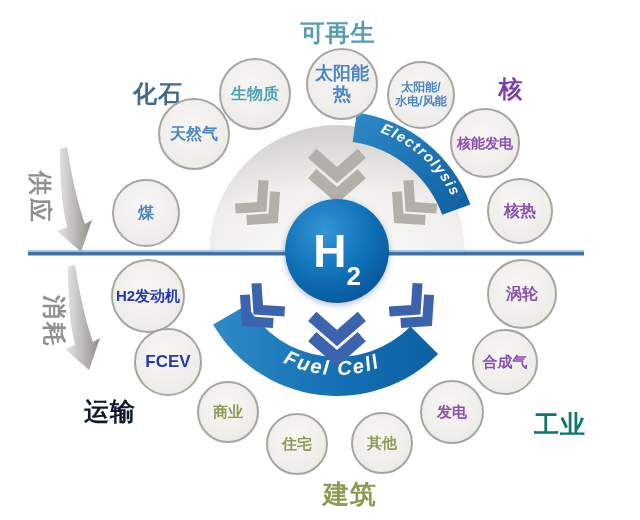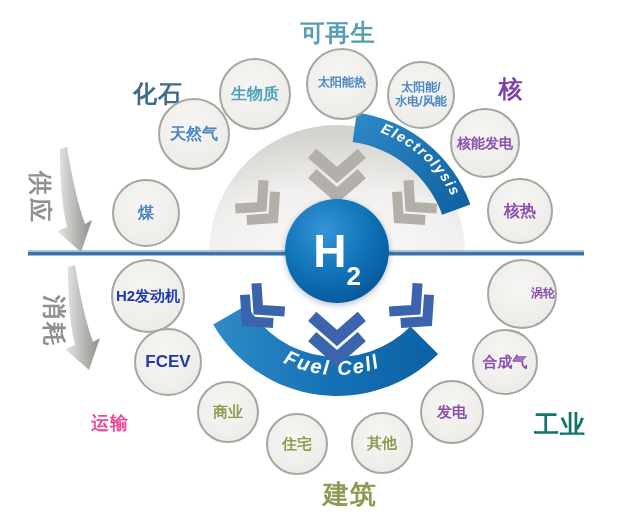--- a/index.html
+++ b/index.html
@@ -115,31 +115,31 @@
   </svg>
 
   <div class="h2circle">
     <span class="sym">H</span>
     <span class="sub">2</span>
   </div>
 
   <div class="glabel" style="left: 338px; top: 33px; font-size: 24px; color: rgb(86, 157, 176);">可再生</div>
   <div class="glabel" style="left: 158px; top: 94px; font-size: 24px; color: rgb(63, 107, 142);">化石</div>
   <div class="glabel" style="left: 511px; top: 89px; font-size: 24px; color: rgb(123, 63, 169);">核</div>
-  <div class="glabel" style="left: 110px; top: 423px; font-size: 18px; color: #ec4899;">运输</div>
+  <div class="glabel" style="left: 110px; top: 411px; font-size: 25px; color: #0f172a;">运输</div>
   <div class="glabel" style="left: 560px; top: 424px; font-size: 25px; color: #0f766e; text-align: right;">工业</div>
   <div class="glabel" style="left: 350px; top: 494px; font-size: 26px; color: rgb(141, 155, 82); font-family: Liberation Serif, serif;">建筑</div>
 
   <div class="vlabel" style="left: 40px; top: 198px; font-size: 24px; color: rgb(143, 143, 143);">供应</div>
   <div class="vlabel" style="left: 54px; top: 322px; font-size: 24px; color: rgb(143, 143, 143);">消耗</div>
 
   <div class="node" style="left: 219px; top: 58px; width: 72px; height: 72px; font-size: 16px; color: rgb(79, 163, 184);">
       <span>生物质</span>
     </div>
-  <div class="node" style="left: 306px; top: 48px; width: 72px; height: 72px; font-size: 12px; color: rgb(74, 134, 196); font-family: Liberation Mono, monospace;">
+  <div class="node" style="left: 306px; top: 48px; width: 72px; height: 72px; font-size: 18px; color: rgb(74, 134, 196);">
       <span>太阳能热</span>
     </div>
   <div class="node" style="left: 387px; top: 61px; width: 68px; height: 68px; font-size: 12px; color: rgb(74, 134, 196);">
     <span><span>太阳能/</span><br><span>水电/风能</span></span>
   </div>
   <div class="node" style="left: 158px; top: 98px; width: 72px; height: 72px; font-size: 16px; color: rgb(74, 134, 196);">
       <span>天然气</span>
     </div>
   <div class="node" style="left: 450px; top: 108px; width: 70px; height: 70px; font-size: 14px; color: rgb(138, 79, 174);">
       <span>核能发电</span>
@@ -147,21 +147,21 @@
   <div class="node" style="left: 112px; top: 179px; width: 68px; height: 68px; font-size: 16px; color: rgb(74, 134, 196);">
       <span>煤</span>
     </div>
   <div class="node" style="left: 487px; top: 178px; width: 66px; height: 66px; font-size: 16px; color: rgb(138, 79, 174);">
       <span>核热</span>
     </div>
 
   <div class="node" style="left: 111px; top: 259px; width: 74px; height: 74px; font-size: 15px; color: rgb(32, 56, 173);">
       <span>H2发动机</span>
     </div>
-  <div class="node" style="left: 487px; top: 259px; width: 70px; height: 70px; font-size: 12px; color: rgb(138, 79, 174); justify-content: flex-end;">
+  <div class="node" style="left: 487px; top: 259px; width: 70px; height: 70px; font-size: 16px; color: rgb(138, 79, 174);">
       <span>涡轮</span>
     </div>
   <div class="node" style="left: 134px; top: 328px; width: 68px; height: 68px; font-size: 17px; color: rgb(32, 56, 173);">
       <span>FCEV</span>
     </div>
   <div class="node" style="left: 472px; top: 329px; width: 66px; height: 66px; font-size: 15px; color: rgb(138, 79, 174);">
       <span>合成气</span>
     </div>
   <div class="node" style="left: 197px; top: 381px; width: 62px; height: 62px; font-size: 15px; color: rgb(142, 155, 82); align-items: center;">
       <span>商业</span>

